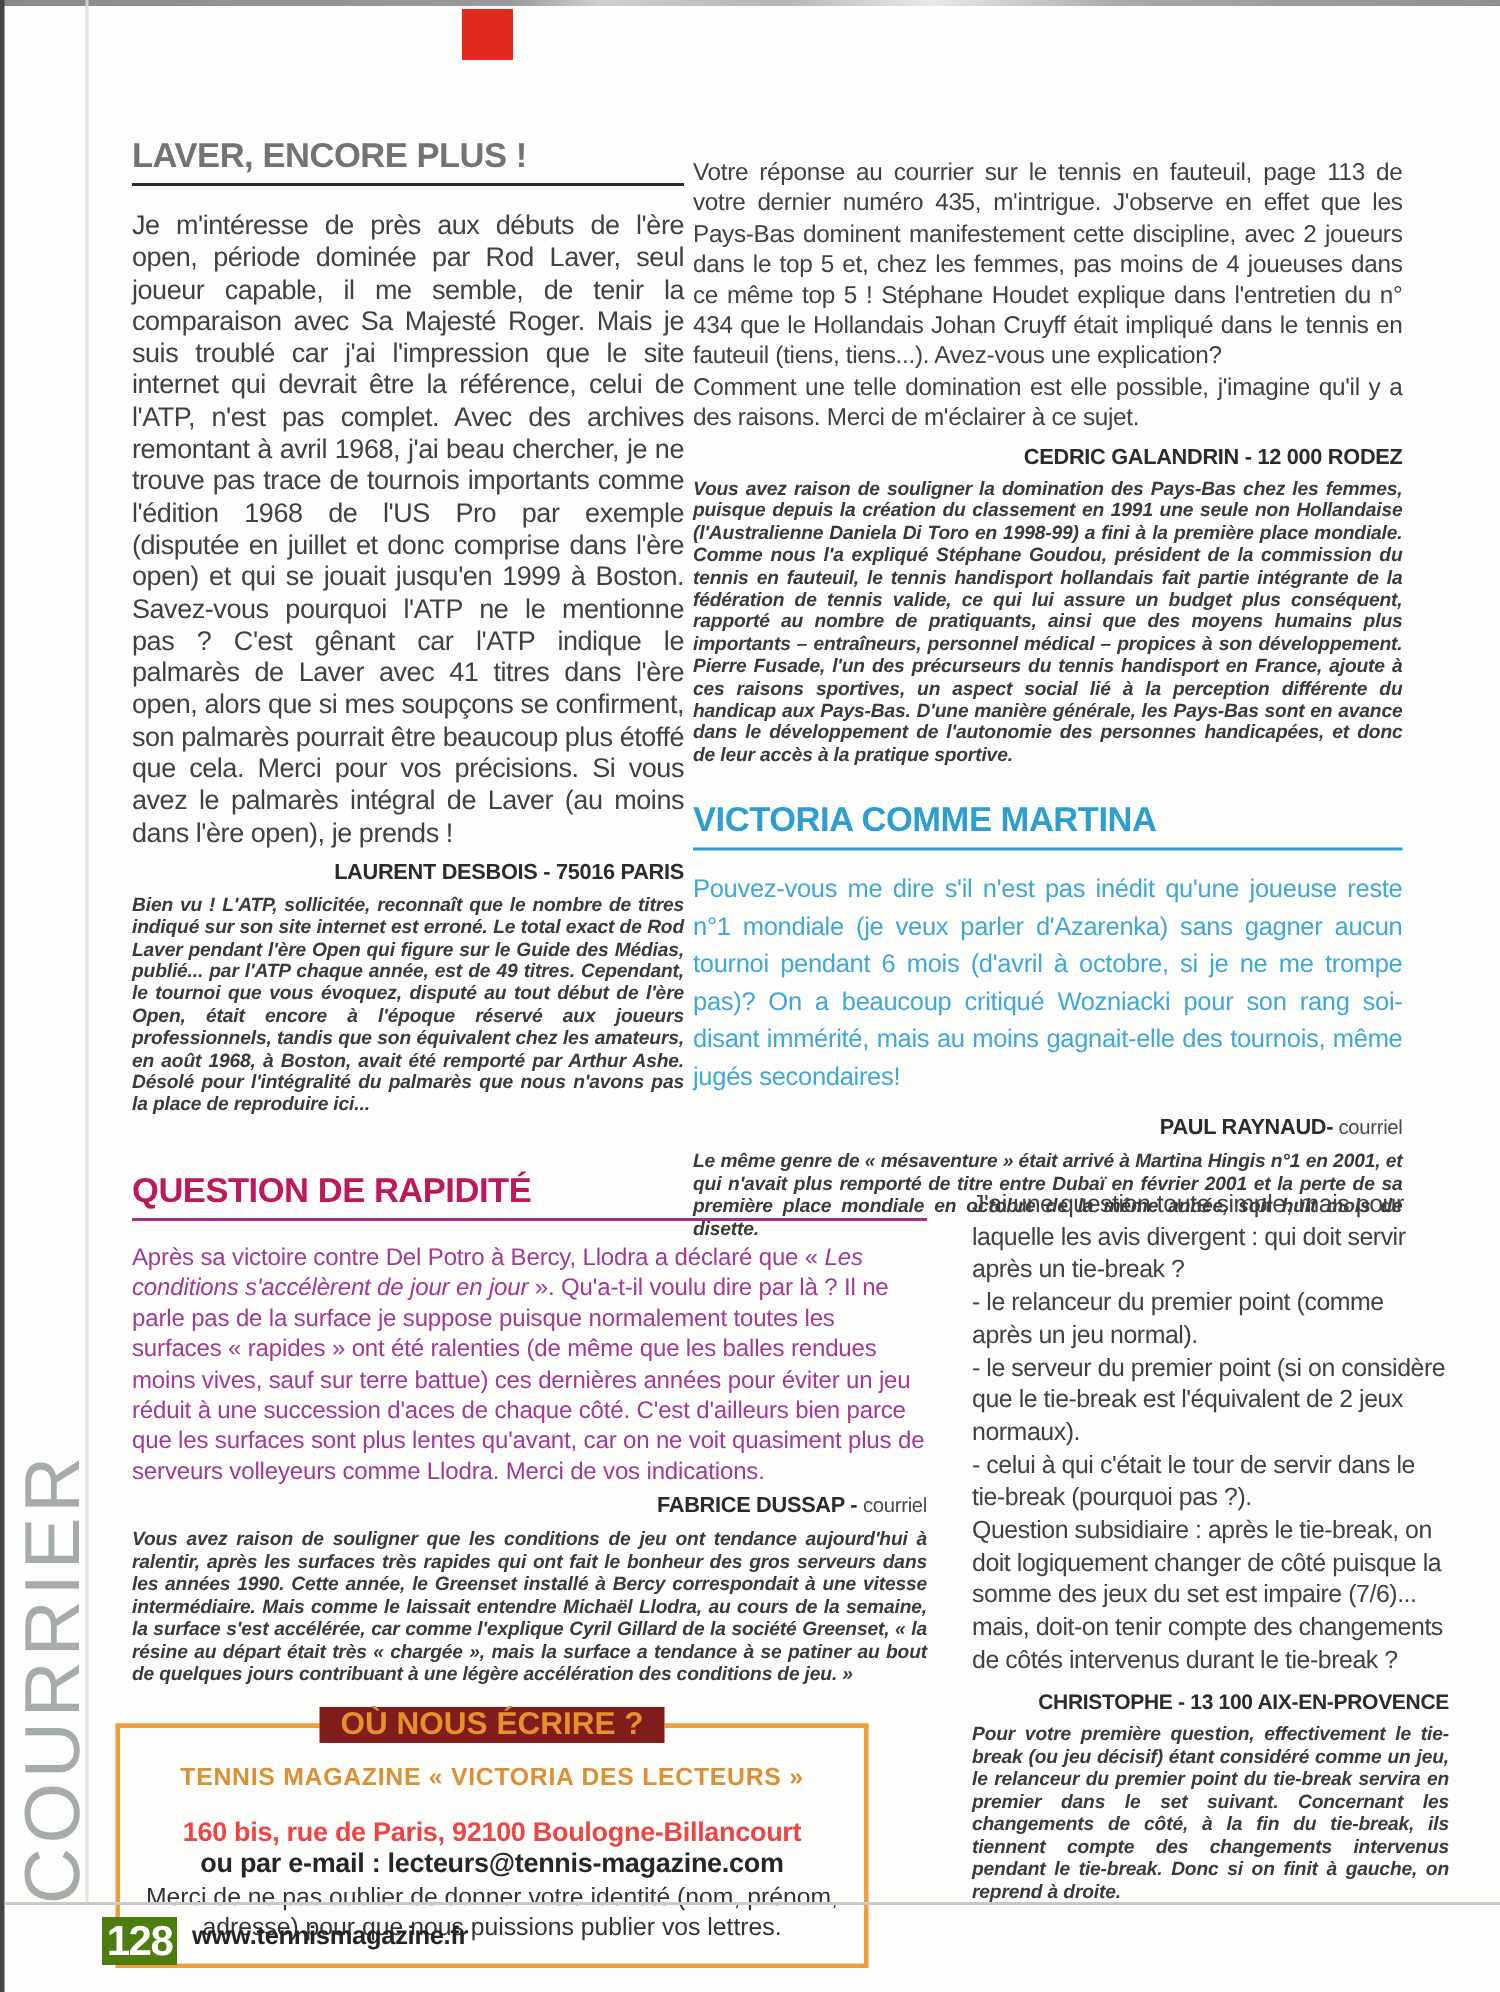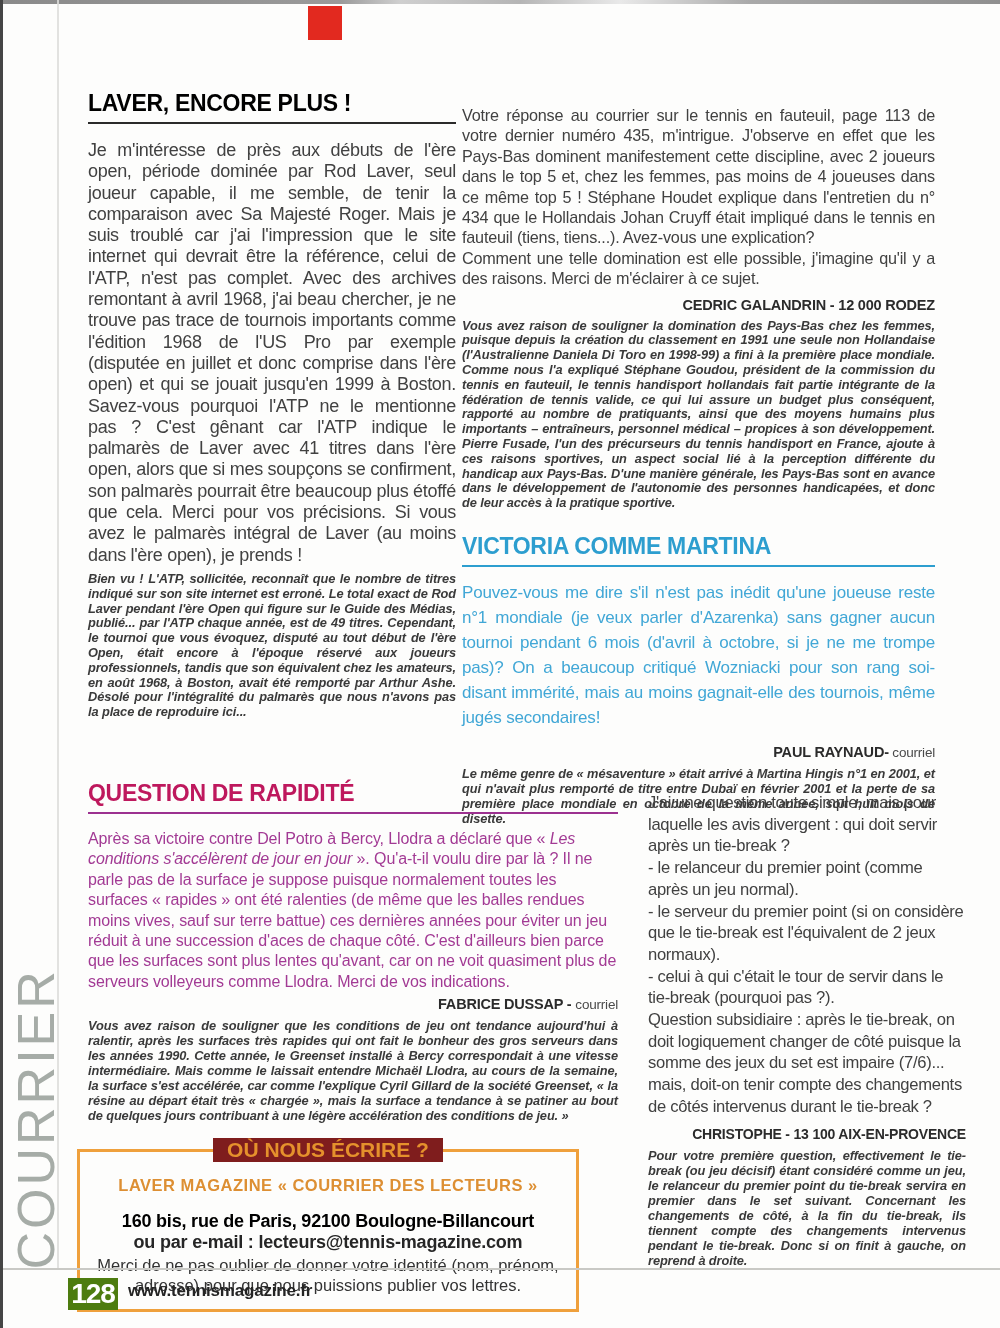--- a/index.html
+++ b/index.html
@@ -15,21 +15,21 @@
   .sidebar-vertical{position:absolute;left:-142px;top:1069px;width:355px;height:46px;
      transform:rotate(-90deg);transform-origin:center;line-height:46px;
      font-size:52px;font-weight:400;letter-spacing:3px;color:#a6aca7;white-space:nowrap;}
   
   .col{position:absolute;}
   .col-left-top{left:88px;top:92px;width:368px;}
   .col-right-top{left:462px;top:92px;width:473px;}
   .col-left-bottom{left:88px;top:782px;width:530px;}
   .col-right-bottom{left:648px;top:782px;width:318px;}
   
-  .hdr{margin:0;font-size:23px;font-weight:bold;letter-spacing:-0.3px;color:#000000;
+  .hdr{margin:0;font-size:23px;font-weight:bold;letter-spacing:-0.3px;color:#737373;
        border-bottom:2.5px solid #2a2a2a;padding-bottom:7px;line-height:1;}
   .hdr.blue{color:#2d9ecf;border-bottom-color:#2d9ecf;}
   .hdr.purple{color:#be185d;border-bottom-color:#9c3190;}
   .hdr.tight{font-size:22px;letter-spacing:-0.5px;}
   
   .letter{margin:0;text-align:justify;}
   .letter.big{margin-top:16px;font-size:18px;line-height:21.3px;letter-spacing:-0.3px;color:#414141;}
   .letter.med{margin-top:13px;font-size:16.2px;line-height:20.4px;letter-spacing:-0.2px;color:#414141;}
   .letter.med + .letter.med{margin-top:0;}
   .letter.blue-text{margin-top:13px;font-size:17px;line-height:25px;letter-spacing:-0.2px;color:#41a7d6;}
@@ -45,21 +45,21 @@
   .reply{margin:6px 0 0 0;font-style:italic;font-weight:bold;font-size:12.8px;line-height:14.8px;
          letter-spacing:-0.1px;color:#3a3a3a;text-align:justify;}
   .reply.loose{line-height:15px;}
   
   .write-box{position:relative;margin:26px 0 0 -11px;width:502px;border:3px solid #efa03c;
       padding:24px 14px 14px 14px;box-sizing:border-box;text-align:center;}
   .box-title{position:absolute;top:-14px;left:-3px;right:-3px;display:flex;align-items:center;}
   .box-title::before,.box-title::after{content:"";flex:1;height:3px;background:#efa03c;}
   .box-title span{padding:0 14px;font-size:21px;font-weight:bold;color:#e5912c;letter-spacing:0;white-space:nowrap;background:#7f1d1d;}
   .box-l1{font-size:16.5px;font-weight:bold;color:#dd8f33;letter-spacing:0.5px;margin-bottom:16px;}
-  .box-l2{font-size:18px;font-weight:bold;color:#000000;letter-spacing:-0.2px;}
+  .box-l2{font-size:18px;font-weight:bold;color:#ef4444;letter-spacing:-0.2px;}
   .box-l3{font-size:18px;font-weight:bold;color:#262626;letter-spacing:-0.2px;}
   .box-l4{font-size:16.5px;color:#333;line-height:20px;margin-top:2px;}
   
   .footer-line{position:absolute;left:3px;top:1268px;width:997px;height:1.5px;background:#c9c9c5;}
   .pagenum-box{position:absolute;left:68px;top:1278px;width:50px;height:32px;background:#4d7c0f;
       color:#fff;font-size:28px;font-weight:bold;display:flex;align-items:center;justify-content:center;letter-spacing:-1px;}
   .site{position:absolute;left:128px;top:1281px;font-size:17px;font-weight:bold;color:#242424;letter-spacing:-0.2px;}
 </style>
 </head>
 <body>
@@ -71,20 +71,21 @@
   <div class="margin-rule"></div>
   <div class="red-square"></div>
 
   <div class="sidebar-vertical">
     <span>COURRIER</span>
   </div>
 
   <section class="col col-left-top">
     <h2 class="hdr">LAVER, ENCORE PLUS !</h2>
     <p class="letter big">Je m'intéresse de près aux débuts de l'ère open, période dominée par Rod Laver, seul joueur capable, il me semble, de tenir la comparaison avec Sa Majesté Roger. Mais je suis troublé car j'ai l'impression que le site internet qui devrait être la référence, celui de l'ATP, n'est pas complet. Avec des archives remontant à avril 1968, j'ai beau chercher, je ne trouve pas trace de tournois importants comme l'édition 1968 de l'US Pro par exemple (disputée en juillet et donc comprise dans l'ère open) et qui se jouait jusqu'en 1999 à Boston. Savez-vous pourquoi l'ATP ne le mentionne pas ? C'est gênant car l'ATP indique le palmarès de Laver avec 41 titres dans l'ère open, alors que si mes soupçons se confirment, son palmarès pourrait être beaucoup plus étoffé que cela. Merci pour vos précisions. Si vous avez le palmarès intégral de Laver (au moins dans l'ère open), je prends !</p>
+    <div class="attrib">LAURENT DESBOIS - 75016 PARIS</div>
     <p class="reply">Bien vu ! L'ATP, sollicitée, reconnaît que le nombre de titres indiqué sur son site internet est erroné. Le total exact de Rod Laver pendant l'ère Open qui figure sur le Guide des Médias, publié... par l'ATP chaque année, est de 49 titres. Cependant, le tournoi que vous évoquez, disputé au tout début de l'ère Open, était encore à l'époque réservé aux joueurs professionnels, tandis que son équivalent chez les amateurs, en août 1968, à Boston, avait été remporté par Arthur Ashe. Désolé pour l'intégralité du palmarès que nous n'avons pas la place de reproduire ici...</p>
   </section>
 
   <section class="col col-right-top">
     <p class="letter med">Votre réponse au courrier sur le tennis en fauteuil, page 113 de votre dernier numéro 435, m'intrigue. J'observe en effet que les Pays-Bas dominent manifestement cette discipline, avec 2 joueurs dans le top 5 et, chez les femmes, pas moins de 4 joueuses dans ce même top 5 ! Stéphane Houdet explique dans l'entretien du n° 434 que le Hollandais Johan Cruyff était impliqué dans le tennis en fauteuil (tiens, tiens...). Avez-vous une explication?</p>
     <p class="letter med">Comment une telle domination est elle possible, j'imagine qu'il y a des raisons. Merci de m'éclairer à ce sujet.</p>
     <div class="attrib">CEDRIC GALANDRIN - 12 000 RODEZ</div>
     <p class="reply">Vous avez raison de souligner la domination des Pays-Bas chez les femmes, puisque depuis la création du classement en 1991 une seule non Hollandaise (l'Australienne Daniela Di Toro en 1998-99) a fini à la première place mondiale. Comme nous l'a expliqué Stéphane Goudou, président de la commission du tennis en fauteuil, le tennis handisport hollandais fait partie intégrante de la fédération de tennis valide, ce qui lui assure un budget plus conséquent, rapporté au nombre de pratiquants, ainsi que des moyens humains plus importants – entraîneurs, personnel médical – propices à son développement. Pierre Fusade, l'un des précurseurs du tennis handisport en France, ajoute à ces raisons sportives, un aspect social lié à la perception différente du handicap aux Pays-Bas. D'une manière générale, les Pays-Bas sont en avance dans le développement de l'autonomie des personnes handicapées, et donc de leur accès à la pratique sportive.</p>
 
     <h2 class="hdr blue" style="margin-top:24px;">VICTORIA COMME MARTINA</h2>
@@ -100,21 +101,21 @@
     <p class="letter purple-text"><span>Après sa victoire contre Del Potro à Bercy, Llodra a déclaré que « </span><span class="it">Les conditions s'accélèrent de jour en jour</span><span> ». Qu'a-t-il voulu dire par là ? Il ne parle pas de la surface je suppose puisque normalement toutes les surfaces « rapides » ont été ralenties (de même que les balles rendues moins vives, sauf sur terre battue) ces dernières années pour éviter un jeu réduit à une succession d'aces de chaque côté. C'est d'ailleurs bien parce que les surfaces sont plus lentes qu'avant, car on ne voit quasiment plus de serveurs volleyeurs comme Llodra. Merci de vos indications.</span></p>
     <div class="attrib" style="margin-top:4px;">
       <span>FABRICE DUSSAP - </span><span class="suffix">courriel</span>
     </div>
     <p class="reply loose">Vous avez raison de souligner que les conditions de jeu ont tendance aujourd'hui à ralentir, après les surfaces très rapides qui ont fait le bonheur des gros serveurs dans les années 1990. Cette année, le Greenset installé à Bercy correspondait à une vitesse intermédiaire. Mais comme le laissait entendre Michaël Llodra, au cours de la semaine, la surface s'est accélérée, car comme l'explique Cyril Gillard de la société Greenset, « la résine au départ était très « chargée », mais la surface a tendance à se patiner au bout de quelques jours contribuant à une légère accélération des conditions de jeu. »</p>
 
     <div class="write-box">
       <div class="box-title">
         <span>OÙ NOUS ÉCRIRE ?</span>
       </div>
-      <div class="box-l1">LAVER MAGAZINE  « COURRIER DES LECTEURS »</div>
+      <div class="box-l1">TENNIS MAGAZINE  « VICTORIA DES LECTEURS »</div>
       <div class="box-l2">160 bis, rue de Paris, 92100 Boulogne-Billancourt</div>
       <div class="box-l3">ou par e-mail : lecteurs@tennis-magazine.com</div>
       <div class="box-l4">Merci de ne pas oublier de donner votre identité (nom, prénom, adresse) pour que nous puissions publier vos lettres.</div>
     </div>
   </section>
 
   <section class="col col-right-bottom">
     <div class="letter-lines">
       <div>J'ai une question toute simple, mais pour laquelle les avis divergent : qui doit servir après un tie-break ?</div>
       <div>- le relanceur du premier point (comme après un jeu normal).</div>

